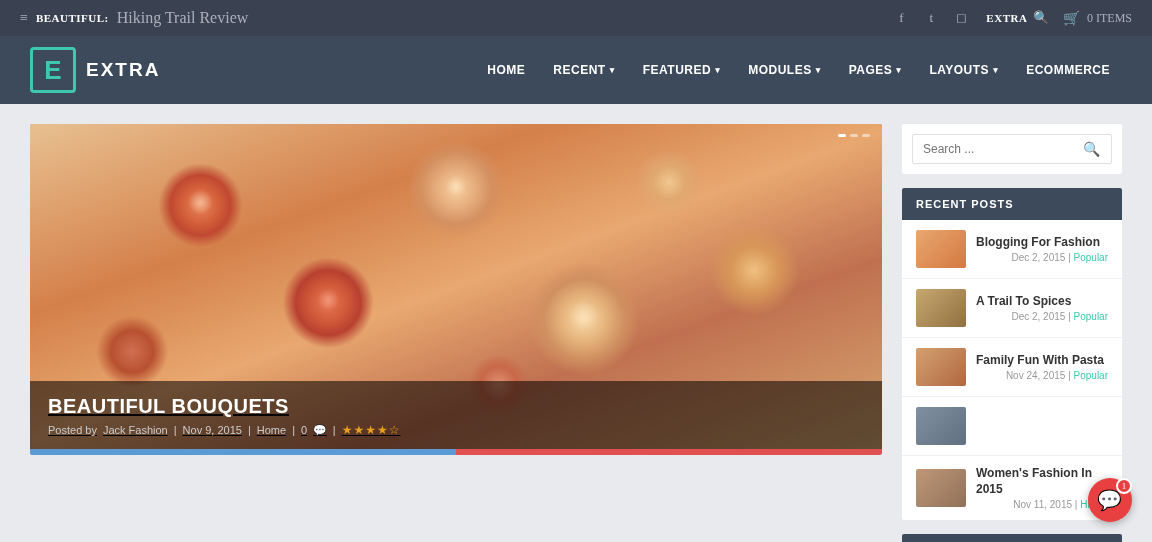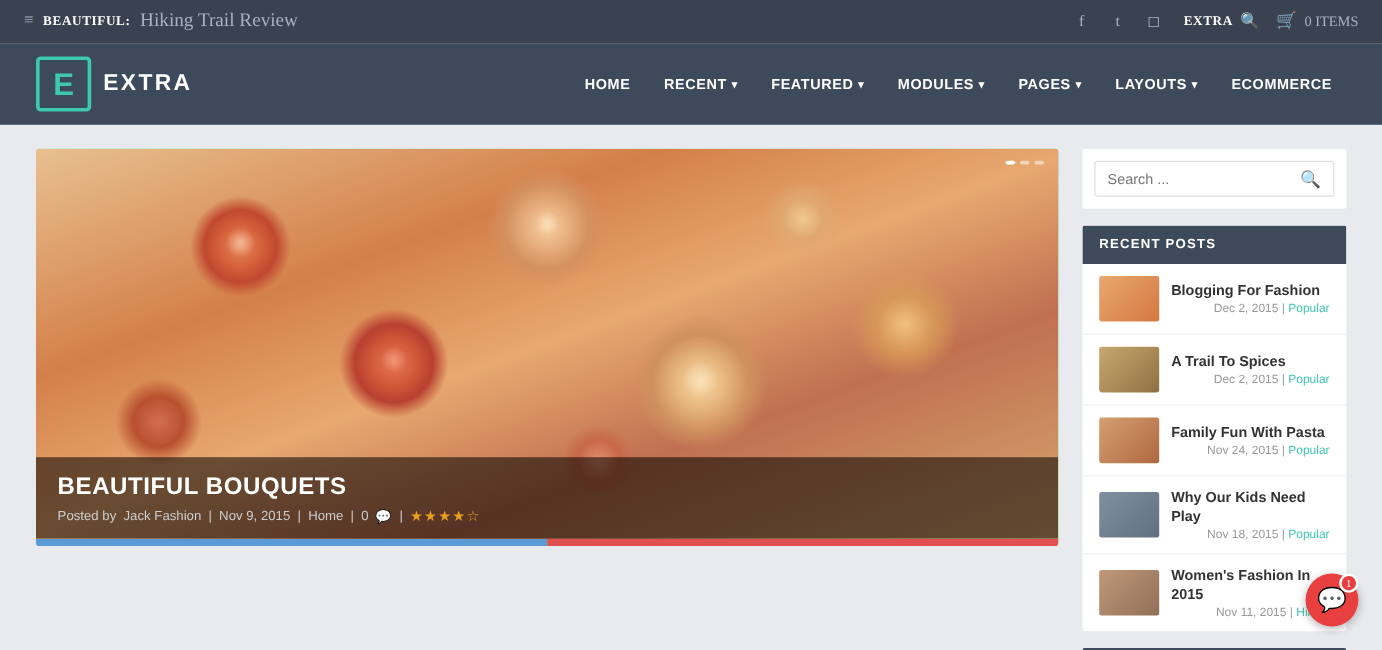--- a/index.html
+++ b/index.html
@@ -80,24 +80,25 @@
       display: flex;
       gap: 20px;
       padding: 20px 30px;
       max-width: 1152px;
       margin: 0 auto;
     }
 
     
     .main-content { flex: 1; min-width: 0; }
     .hero-card {
-      background: #86efac;
+      background: #8b5cf6;
       border-radius: 3px;
       overflow: hidden;
       margin-bottom: 4px;
+      text-decoration: underline;
     }
     .hero-image {
       width: 100%;
       height: 325px;
       background: linear-gradient(135deg, #e8a87c 0%, #f4c488 20%, #f8d7a8 35%, #e87040 50%, #d4603a 65%, #c8855a 75%, #e8b87c 85%, #f0d4a8 100%);
       position: relative;
       display: flex;
       align-items: flex-end;
       overflow: hidden;
     }
@@ -405,24 +406,20 @@
         <div class="recent-post">
           <div class="post-thumb thumb-3"></div>
           <div class="post-info">
             <div class="post-title-sm">Family Fun With Pasta</div>
             <div class="post-meta-sm">Nov 24, 2015 | <span>Popular</span></div>
           </div>
         </div>
 
         <div class="recent-post">
           <div class="post-thumb thumb-4"></div>
-          <div class="post-info">
-            <div class="post-title-sm">Why Our Kids Need Play</div>
-            <div class="post-meta-sm">Nov 18, 2015 | <span>Popular</span></div>
-          </div>
         </div>
 
         <div class="recent-post">
           <div class="post-thumb thumb-5"></div>
           <div class="post-info">
             <div class="post-title-sm">Women's Fashion In 2015</div>
             <div class="post-meta-sm">Nov 11, 2015 | <span>Hiking</span></div>
           </div>
         </div>
 

